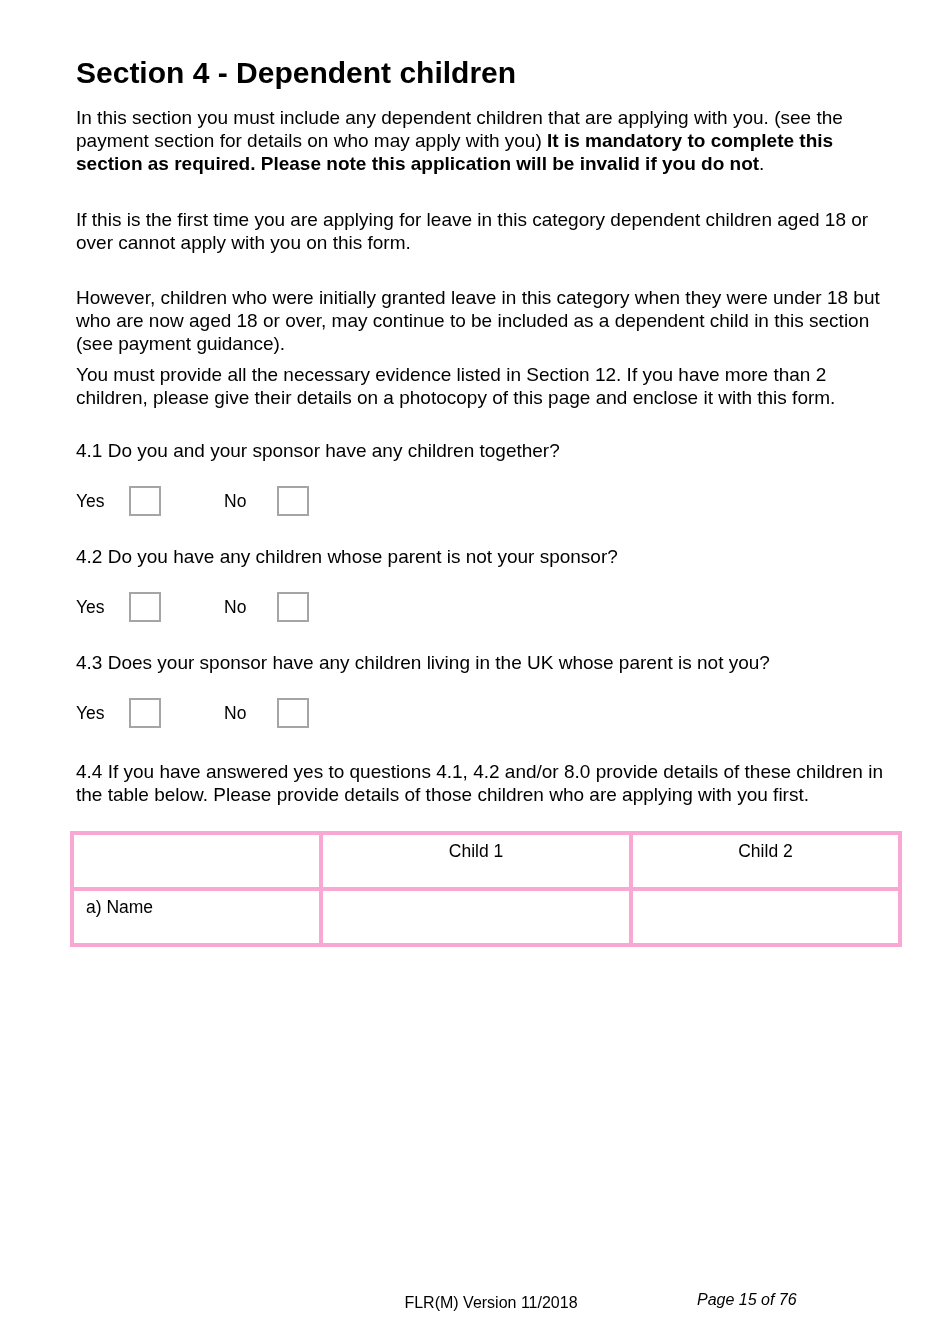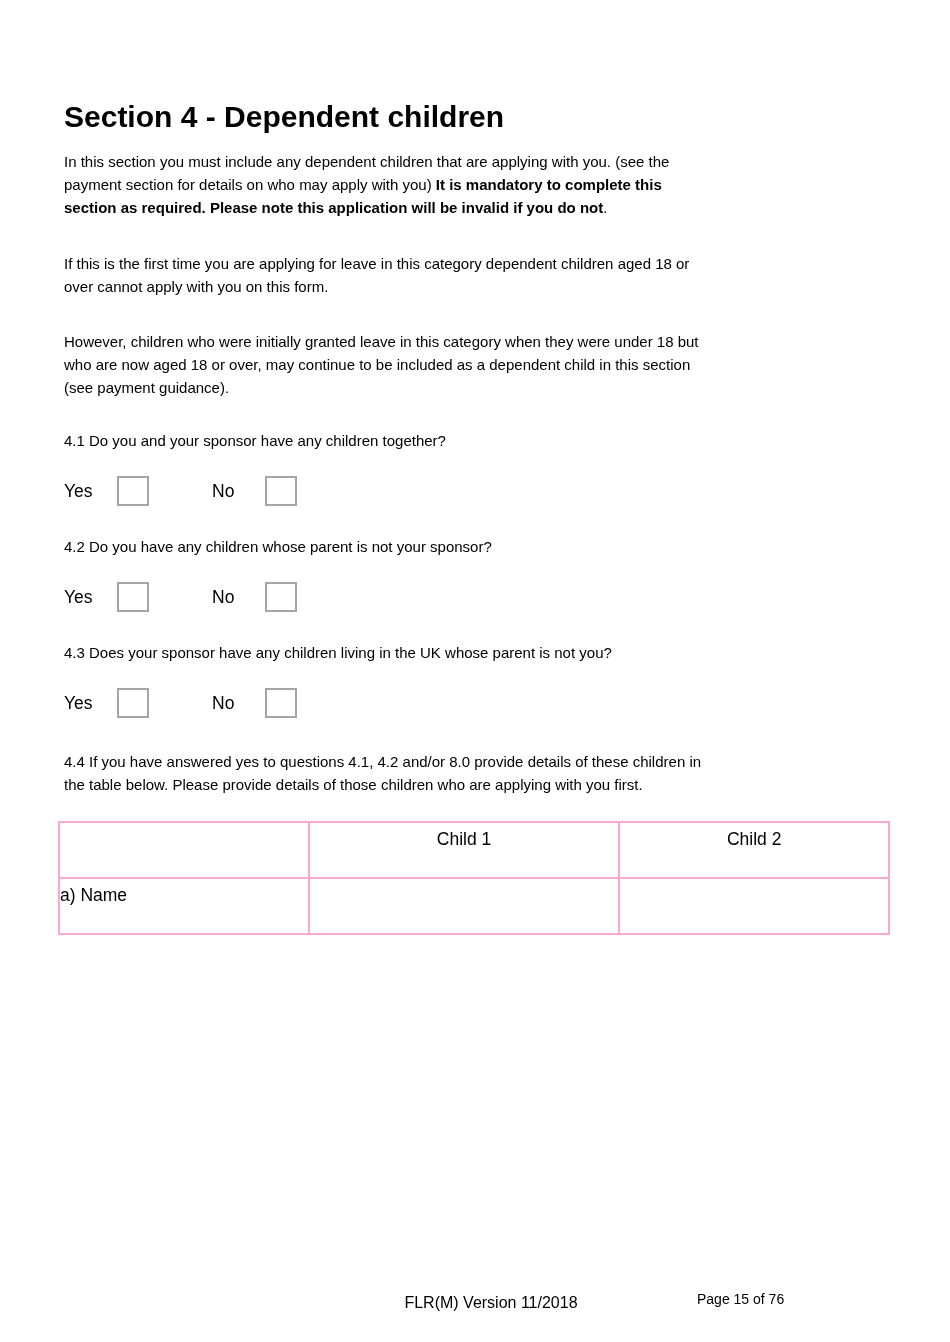--- a/index.html
+++ b/index.html
@@ -8,34 +8,33 @@
     position: relative;
     width: 950px;
     height: 1342px;
     background: #ffffff;
     color: #000000;
     font-family: "Liberation Sans", "DejaVu Sans", sans-serif;
     overflow: hidden;
   }
   .content {
     position: absolute;
-    left: 64px;
+    left: 76px;
     top: 0;
     width: 828px;
-    margin-top: 44px;
   }
   .doc-title {
     margin-top: 56px;
     font-size: 30px;
     line-height: 34px;
     font-weight: bold;
     letter-spacing: 0px;
   }
   .para {
-    font-size: 15px;
+    font-size: 19px;
     line-height: 23px;
     white-space: pre;
   }
   .b { font-weight: bold; }
   .intro        { margin-top: 16px; }
   .p-firsttime  { margin-top: 33px; }
   .p-however    { margin-top: 32px; }
   .p-aswell     { margin-top: 14px; }
   .p-evidence   { margin-top: 8px; }
   .q-label      { margin-top: 30px; }
@@ -67,25 +66,25 @@
   .p-note  { margin-top: 30px; }
   .p-q44   { margin-top: 31px; }
   .children-table {
     margin-top: 25px;
     margin-left: -6px;
     border-collapse: collapse;
     width: 832px;
     table-layout: fixed;
   }
   .children-table td {
-    border: 2px solid #f9a8d4;
+    border: 4px solid #f9a8d4;
     vertical-align: top;
     font-size: 17.5px;
     line-height: 22px;
-    padding: 5px 0;
+    padding: 5px 12px;
     background: #ffffff;
   }
   .children-table .col-label  { width: 238px; }
   .children-table .col-child1 { width: 296px; }
   .children-table .col-child2 { width: 257px; }
   .children-table tr.hdr td   { height: 56px; text-align: center; }
   .children-table tr.row td   { height: 56px; }
   .children-table td.left-cell { text-align: left; }
   .footer-version {
     position: absolute;
@@ -93,22 +92,23 @@
     top: 1293px;
     width: 950px;
     text-align: center;
     font-size: 16px;
     line-height: 19px;
   }
   .footer-page {
     position: absolute;
     left: 697px;
     top: 1290px;
-    font-size: 14px;
+    font-size: 16px;
     line-height: 19px;
+    font-style: italic;
   }
 </style>
 </head>
 <body>
 
 <div class="page">
   <div class="content">
 
     <h1 class="doc-title">Section 4 - Dependent children</h1>
 
@@ -117,20 +117,22 @@
 section as required. Please note this application will be invalid if you do not</span><span>.</span></p>
 
     <p class="para p-firsttime">If this is the first time you are applying for leave in this category dependent children aged 18 or
 over cannot apply with you on this form.</p>
 
     <p class="para p-however">However, children who were initially granted leave in this category when they were under 18 but
 who are now aged 18 or over, may continue to be included as a dependent child in this section
 (see payment guidance).</p>
 
 
+    <p class="para p-evidence">You must provide all the necessary evidence listed in Section 12. If you have more than 2
+children, please give their details on a photocopy of this page and enclose it with this form.</p>
 
     <p class="para q-label">4.1 Do you and your sponsor have any children together?</p>
     <div class="yesno-row">
       <span class="yn-label yn-yes">Yes</span>
       <span class="checkbox cb-yes"></span>
       <span class="yn-label yn-no">No</span>
       <span class="checkbox cb-no"></span>
     </div>
 
     <p class="para q2-label">4.2 Do you have any children whose parent is not your sponsor?</p>

